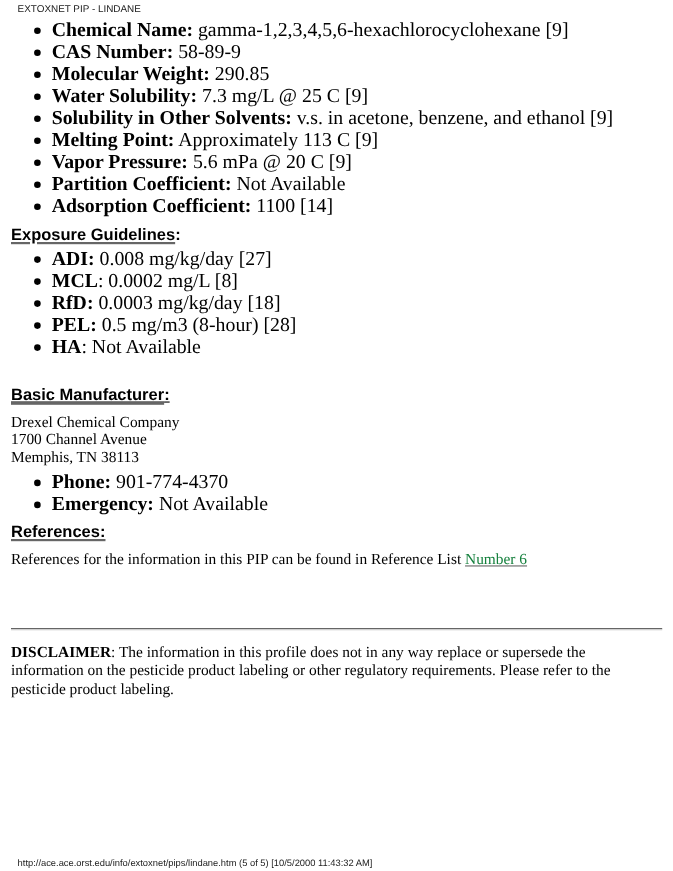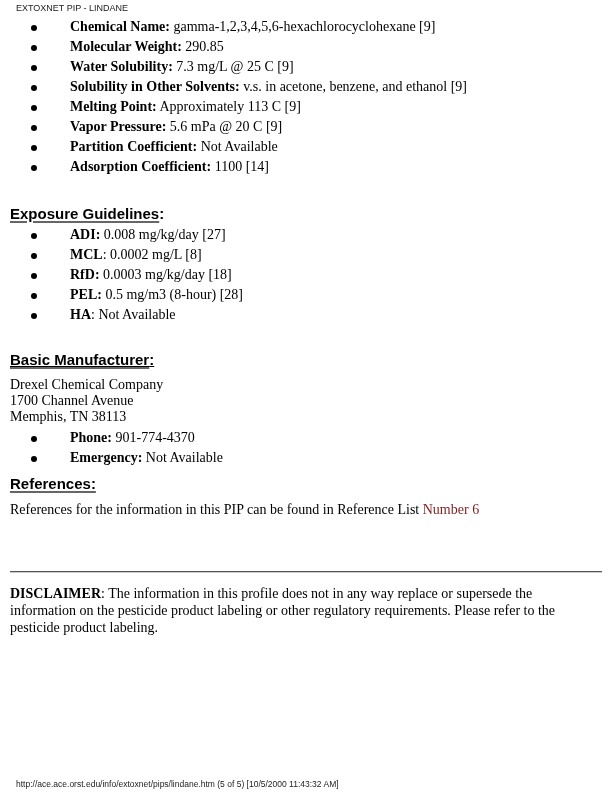--- a/index.html
+++ b/index.html
@@ -17,58 +17,59 @@
     position: absolute; left: 16px; top: 779px;
     font-family: "Liberation Sans", "DejaVu Sans", sans-serif;
     font-size: 8.5px; color: #222;
   }
   ul.bullets {
     list-style: none; margin: 0; padding: 0;
     position: absolute; left: 0;
   }
   ul.bullets li {
     position: relative; height: 20px; line-height: 20px;
-    padding-left: 70px; font-size: 14px; white-space: nowrap;
+    padding-left: 47px; font-size: 18px; white-space: nowrap;
   }
   ul.bullets li .dot {
     position: absolute; left: 31px; top: 8px;
     width: 6px; height: 6px; border-radius: 50%; background: #000;
   }
   ul.bullets li b { font-weight: bold; }
   .section-heading {
     position: absolute; left: 10px;
     font-family: "Liberation Sans", "DejaVu Sans", sans-serif;
     font-weight: bold; font-size: 15px; line-height: 18px;
     white-space: nowrap;
   }
   .section-heading .u { text-decoration: underline; text-decoration-color: #666; text-underline-offset: 2px; text-decoration-thickness: 2px; }
   .address {
     position: absolute; left: 10px; top: 377px;
     font-size: 14px; line-height: 16px;
   }
   .para {
     position: absolute; left: 10px; font-size: 14px; line-height: 16px;
   }
-  .link { color: #7f1d1d; text-decoration-color: #666; cursor: pointer; }
+  .link { color: #15803d; text-decoration: underline; text-decoration-color: #666; cursor: pointer; }
   .hr {
     position: absolute; left: 10px; top: 571px; width: 592px; height: 0;
     border-top: 1px solid #555; border-bottom: 1px solid #ccc;
   }
   .disclaimer {
     position: absolute; left: 10px; top: 585px; width: 590px;
     font-size: 14px; line-height: 17px;
   }
 </style>
 </head>
 <body>
 
 <div class="page-header">EXTOXNET PIP - LINDANE</div>
 
 <ul class="bullets" style="top:17px;">
   <li><span class="dot"></span><b>Chemical Name:</b><span> gamma-1,2,3,4,5,6-hexachlorocyclohexane [9]</span></li>
+  <li><span class="dot"></span><b>CAS Number:</b><span> 58-89-9</span></li>
   <li><span class="dot"></span><b>Molecular Weight:</b><span> 290.85</span></li>
   <li><span class="dot"></span><b>Water Solubility:</b><span> 7.3 mg/L @ 25 C [9]</span></li>
   <li><span class="dot"></span><b>Solubility in Other Solvents:</b><span> v.s. in acetone, benzene, and ethanol [9]</span></li>
   <li><span class="dot"></span><b>Melting Point:</b><span> Approximately 113 C [9]</span></li>
   <li><span class="dot"></span><b>Vapor Pressure:</b><span> 5.6 mPa @ 20 C [9]</span></li>
   <li><span class="dot"></span><b>Partition Coefficient:</b><span> Not Available</span></li>
   <li><span class="dot"></span><b>Adsorption Coefficient:</b><span> 1100 [14]</span></li>
 </ul>
 
 <div class="section-heading" style="top:205px;"><span class="u">Exposure Guidelines</span><span>:</span></div>

